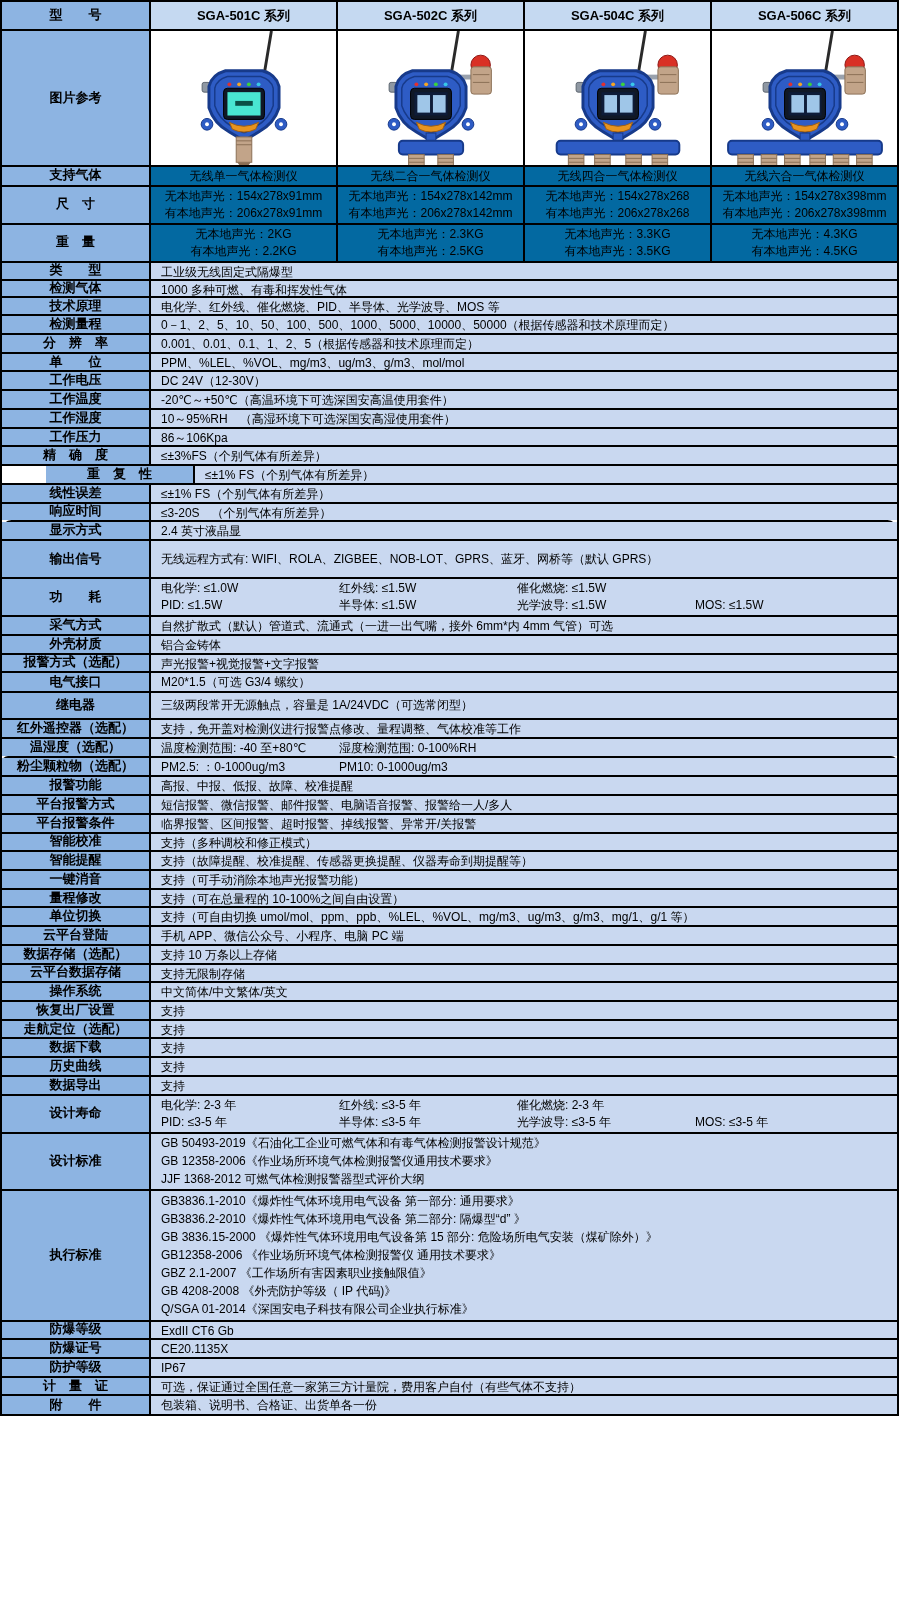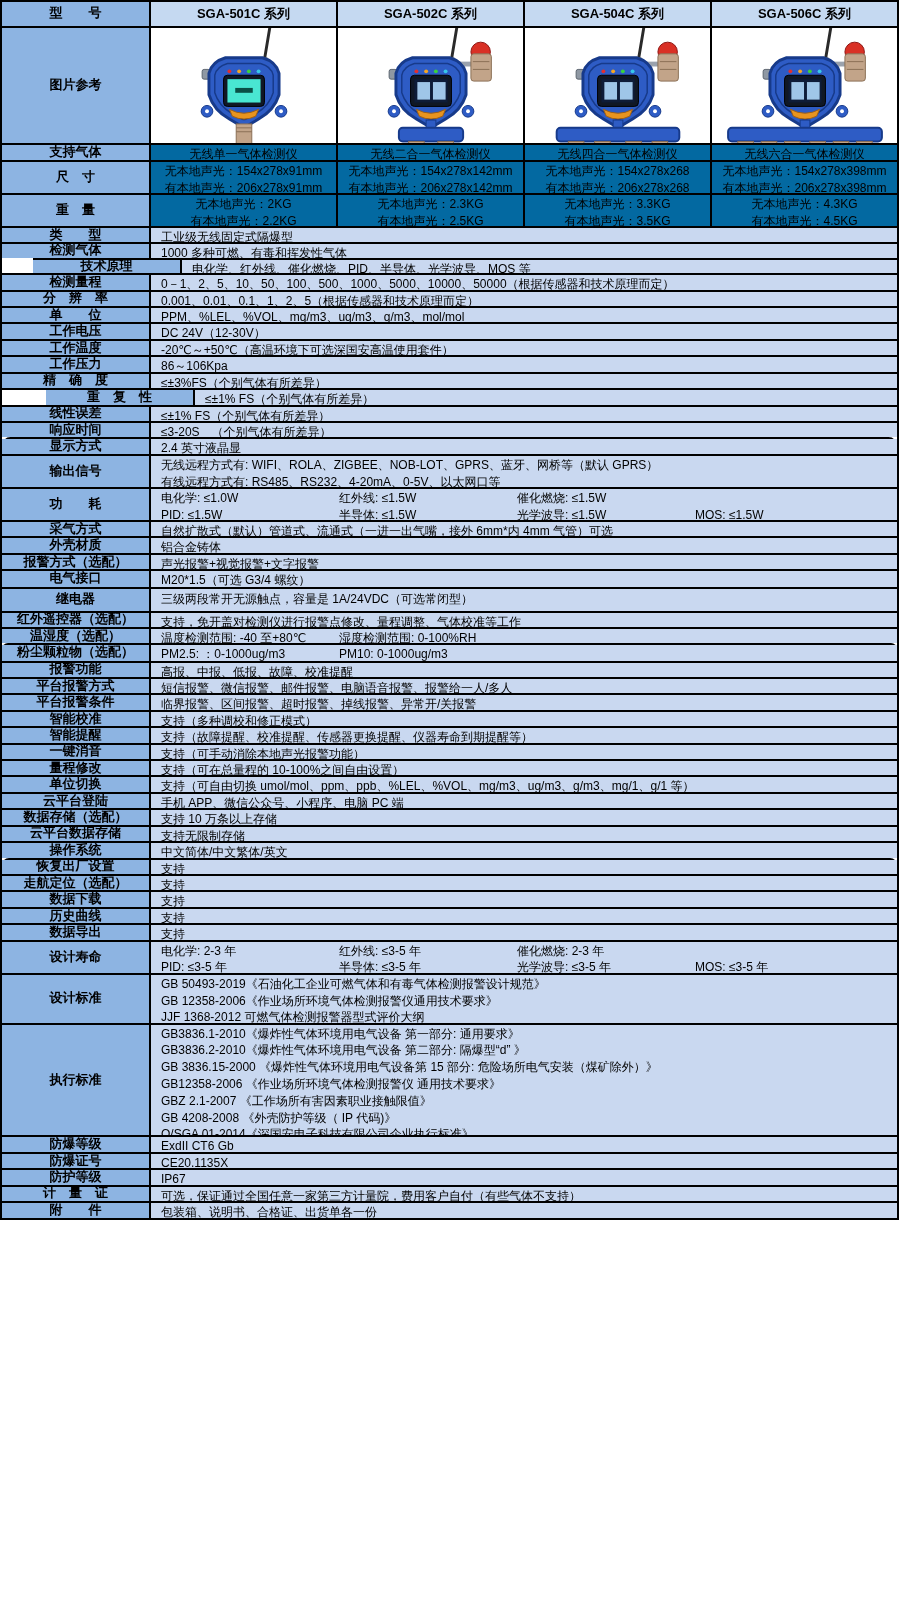--- a/index.html
+++ b/index.html
@@ -1,18 +1,18 @@
 <!DOCTYPE html>
 <html><head>
 <meta charset="utf-8">
 <style>
   html,body{margin:0;padding:0;background:#ffffff;}
   body{width:899px;font-family:"Liberation Sans","DejaVu Sans",sans-serif;color:#000;}
   .spec-table{
-    width:899px;height:1220px;box-sizing:border-box;
+    width:899px;height:1416px;box-sizing:border-box;
     border:2px solid #000;background:#fff;
     display:flex;flex-direction:column;
   }
   .row{display:flex;box-sizing:border-box;min-height:0;}
   .row + .row{border-top:2px solid #000;}
   .cell{box-sizing:border-box;min-width:0;overflow:hidden;}
   .cell + .cell{border-left:2px solid #000;}
   .label-cell{
     flex:0 0 147px;width:147px;background:#8db4e2;
     display:flex;align-items:center;justify-content:center;
@@ -307,21 +307,21 @@
       </div>
     </div>
     <div class="row" style="flex: 1 1 20px;">
       <div class="cell label-cell">检测气体</div>
       <div class="cell span-cell">
         <div class="line seg-line">
           <span class="seg">1000 多种可燃、有毒和挥发性气体</span>
         </div>
       </div>
     </div>
-    <div class="row" style="flex: 1 1 20px; margin-left: 31px;">
+    <div class="row" style="flex: 1 1 20px;">
       <div class="cell label-cell">技术原理</div>
       <div class="cell span-cell">
         <div class="line seg-line">
           <span class="seg">电化学、红外线、催化燃烧、PID、半导体、光学波导、MOS 等</span>
         </div>
       </div>
     </div>
     <div class="row" style="flex: 1 1 21px;">
       <div class="cell label-cell">检测量程</div>
       <div class="cell span-cell">
@@ -352,20 +352,28 @@
         <div class="line seg-line">
           <span class="seg">DC 24V（12-30V）</span>
         </div>
       </div>
     </div>
     <div class="row" style="flex: 1 1 21px;">
       <div class="cell label-cell">工作温度</div>
       <div class="cell span-cell">
         <div class="line seg-line">
           <span class="seg">-20℃～+50℃（高温环境下可选深国安高温使用套件）</span>
+        </div>
+      </div>
+    </div>
+    <div class="row" style="flex: 1 1 21px;">
+      <div class="cell label-cell">工作湿度</div>
+      <div class="cell span-cell">
+        <div class="line seg-line">
+          <span class="seg">10～95%RH　（高湿环境下可选深国安高湿使用套件）</span>
         </div>
       </div>
     </div>
     <div class="row" style="flex: 1 1 21px;">
       <div class="cell label-cell">工作压力</div>
       <div class="cell span-cell">
         <div class="line seg-line">
           <span class="seg">86～106Kpa</span>
         </div>
       </div>
@@ -408,23 +416,20 @@
         <div class="line seg-line">
           <span class="seg">2.4 英寸液晶显</span>
         </div>
       </div>
     </div>
     <div class="row" style="flex: 1 1 43px;">
       <div class="cell label-cell">输出信号</div>
       <div class="cell span-cell">
         <div class="line seg-line">
           <span class="seg">无线远程方式有: WIFI、ROLA、ZIGBEE、NOB-LOT、GPRS、蓝牙、网桥等（默认 GPRS）</span>
-        </div>
-        <div class="line seg-line">
-          <span class="seg">有线远程方式有: RS485、RS232、4-20mA、0-5V、以太网口等</span>
         </div>
       </div>
     </div>
     <div class="row" style="flex: 1 1 43px;">
       <div class="cell label-cell">功　　耗</div>
       <div class="cell span-cell">
         <div class="line seg-line multi">
           <span class="seg">电化学: ≤1.0W</span>
           <span class="seg">红外线: ≤1.5W</span>
           <span class="seg">催化燃烧: ≤1.5W</span>
@@ -592,21 +597,21 @@
       </div>
     </div>
     <div class="row" style="flex: 1 1 21px;">
       <div class="cell label-cell">操作系统</div>
       <div class="cell span-cell">
         <div class="line seg-line">
           <span class="seg">中文简体/中文繁体/英文</span>
         </div>
       </div>
     </div>
-    <div class="row" style="flex: 1 1 21px; border-radius: 7px;">
+    <div class="row" style="flex: 1 1 21px;">
       <div class="cell label-cell">恢复出厂设置</div>
       <div class="cell span-cell">
         <div class="line seg-line">
           <span class="seg">支持</span>
         </div>
       </div>
     </div>
     <div class="row" style="flex: 1 1 21px;">
       <div class="cell label-cell">走航定位（选配）</div>
       <div class="cell span-cell">

